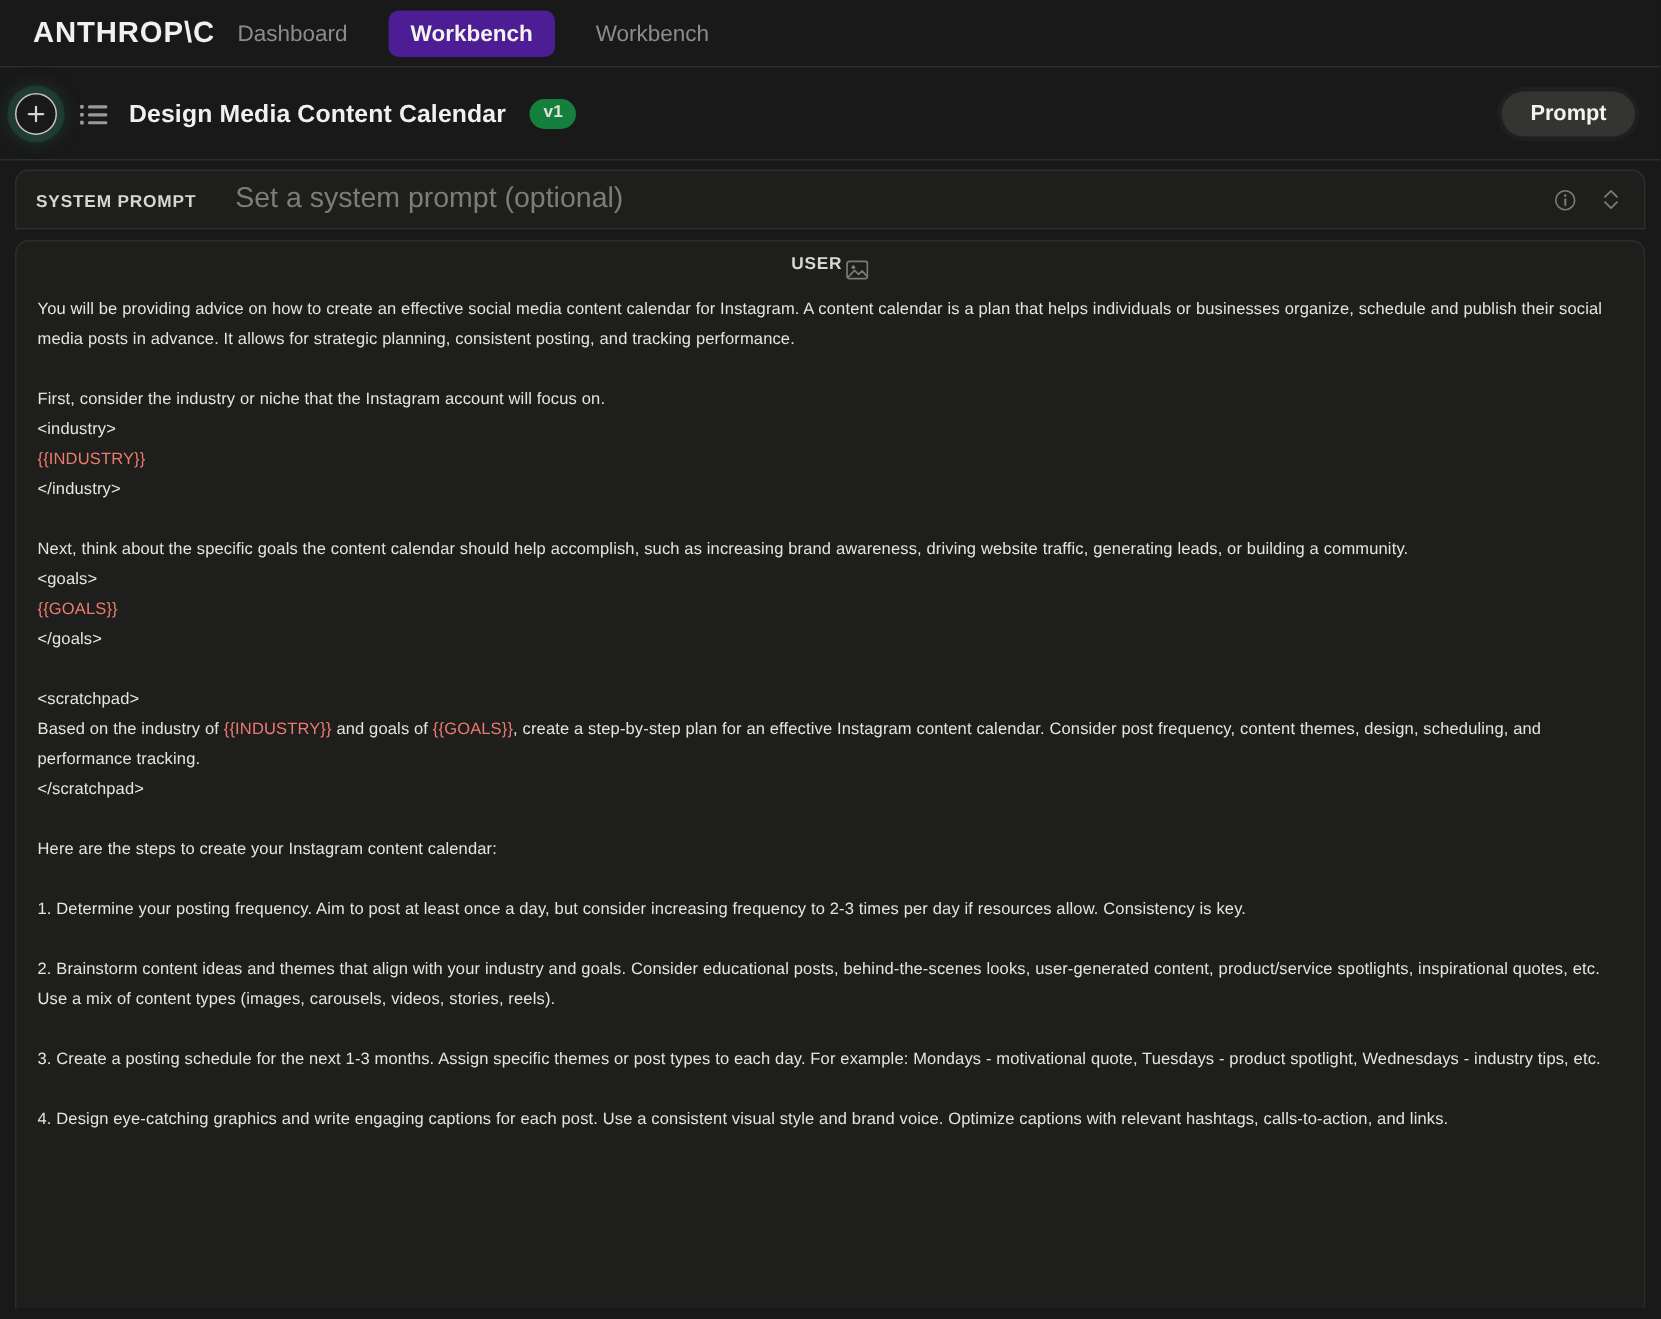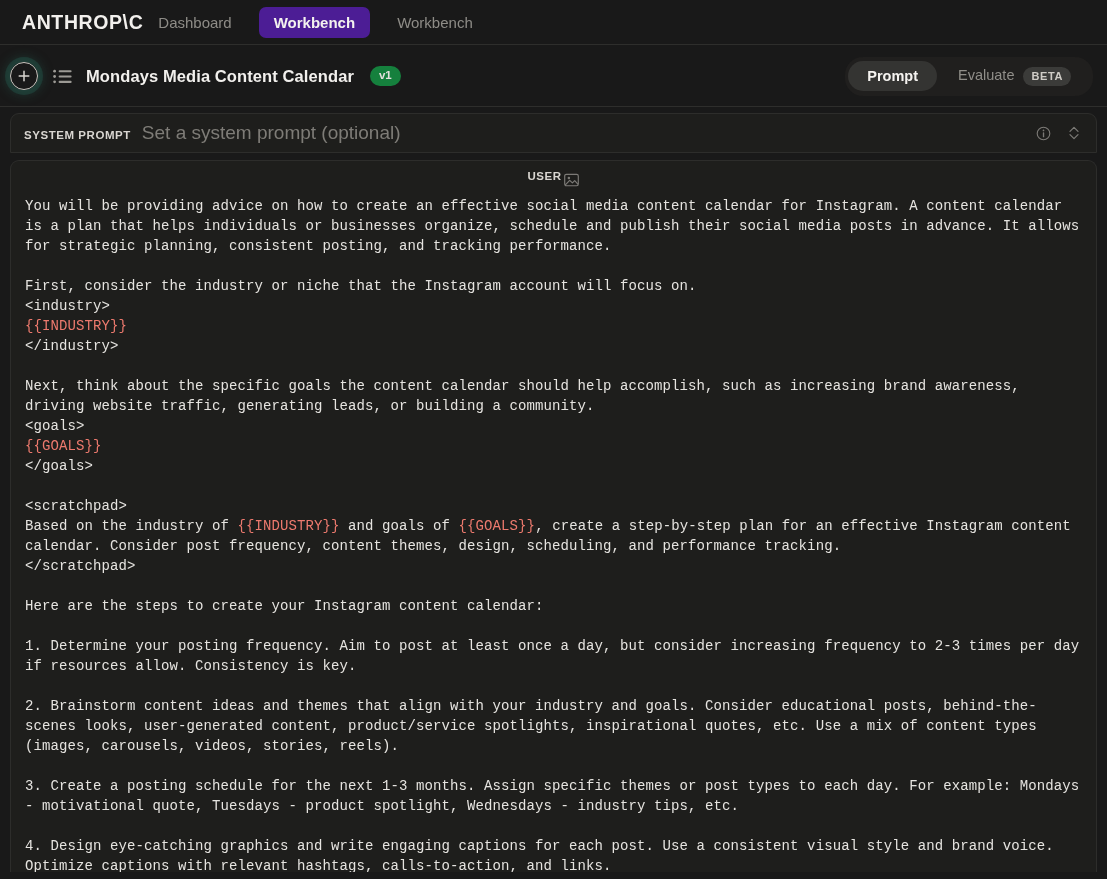--- a/index.html
+++ b/index.html
@@ -170,21 +170,21 @@
     border-radius: 9px 9px 0 0;
     height: 40px;
     display: flex;
     align-items: center;
     justify-content: space-between;
     padding: 0 12px 0 13px;
   }
   .sys-left {
     display: flex;
     align-items: baseline;
-    gap: 11px;
+    gap: 26px;
   }
   .sys-label {
     font-size: 11.5px;
     font-weight: bold;
     letter-spacing: 0.55px;
     color: #d9d6d1;
   }
   .sys-placeholder {
     font-size: 19px;
     color: #7e7c77;
@@ -223,22 +223,22 @@
   }
   .user-label {
     font-size: 11.5px;
     font-weight: bold;
     letter-spacing: 0.55px;
     color: #d9d6d1;
   }
 
   .prompt-body {
     padding: 6px 14px 0 14px;
-    font-family: Liberation Mono, monospace;
-    font-size: 14px;
+    font-family: Liberation Sans, sans-serif;
+    font-size: 11px;
     line-height: 20px;
     color: #e6e4e0;
     white-space: pre-wrap;
     word-break: normal;
     overflow-wrap: break-word;
     letter-spacing: 0.1px;
   }
   .var { color: #ed7a6e; }
 </style>
 </head>
@@ -263,31 +263,27 @@
     <div class="list-icon">
       <svg width="19" height="15" viewBox="0 0 19 15" aria-hidden="true">
         <circle cx="1.6" cy="2.2" r="1.4" fill="#9c9a95"></circle>
         <circle cx="1.6" cy="7.5" r="1.4" fill="#9c9a95"></circle>
         <circle cx="1.6" cy="12.8" r="1.4" fill="#9c9a95"></circle>
         <rect x="5.6" y="1.2" width="13" height="2.1" rx="1" fill="#9c9a95"></rect>
         <rect x="5.6" y="6.5" width="13" height="2.1" rx="1" fill="#9c9a95"></rect>
         <rect x="5.6" y="11.8" width="13" height="2.1" rx="1" fill="#9c9a95"></rect>
       </svg>
     </div>
-    <div class="doc-title">Mondays Media Content Calendar</div>
+    <div class="doc-title">Design Media Content Calendar</div>
     <div class="ver-badge">v1</div>
   </div>
 
   <div class="seg">
     <div class="seg-item active">
       <span>Prompt</span>
-    </div>
-    <div class="seg-item">
-      <span>Evaluate</span>
-      <span class="beta-badge">BETA</span>
     </div>
   </div>
 </div>
 
 <div class="sys-panel">
   <div class="sys-left">
     <span class="sys-label">SYSTEM PROMPT</span>
     <span class="sys-placeholder">Set a system prompt (optional)</span>
   </div>
   <div class="sys-right">

